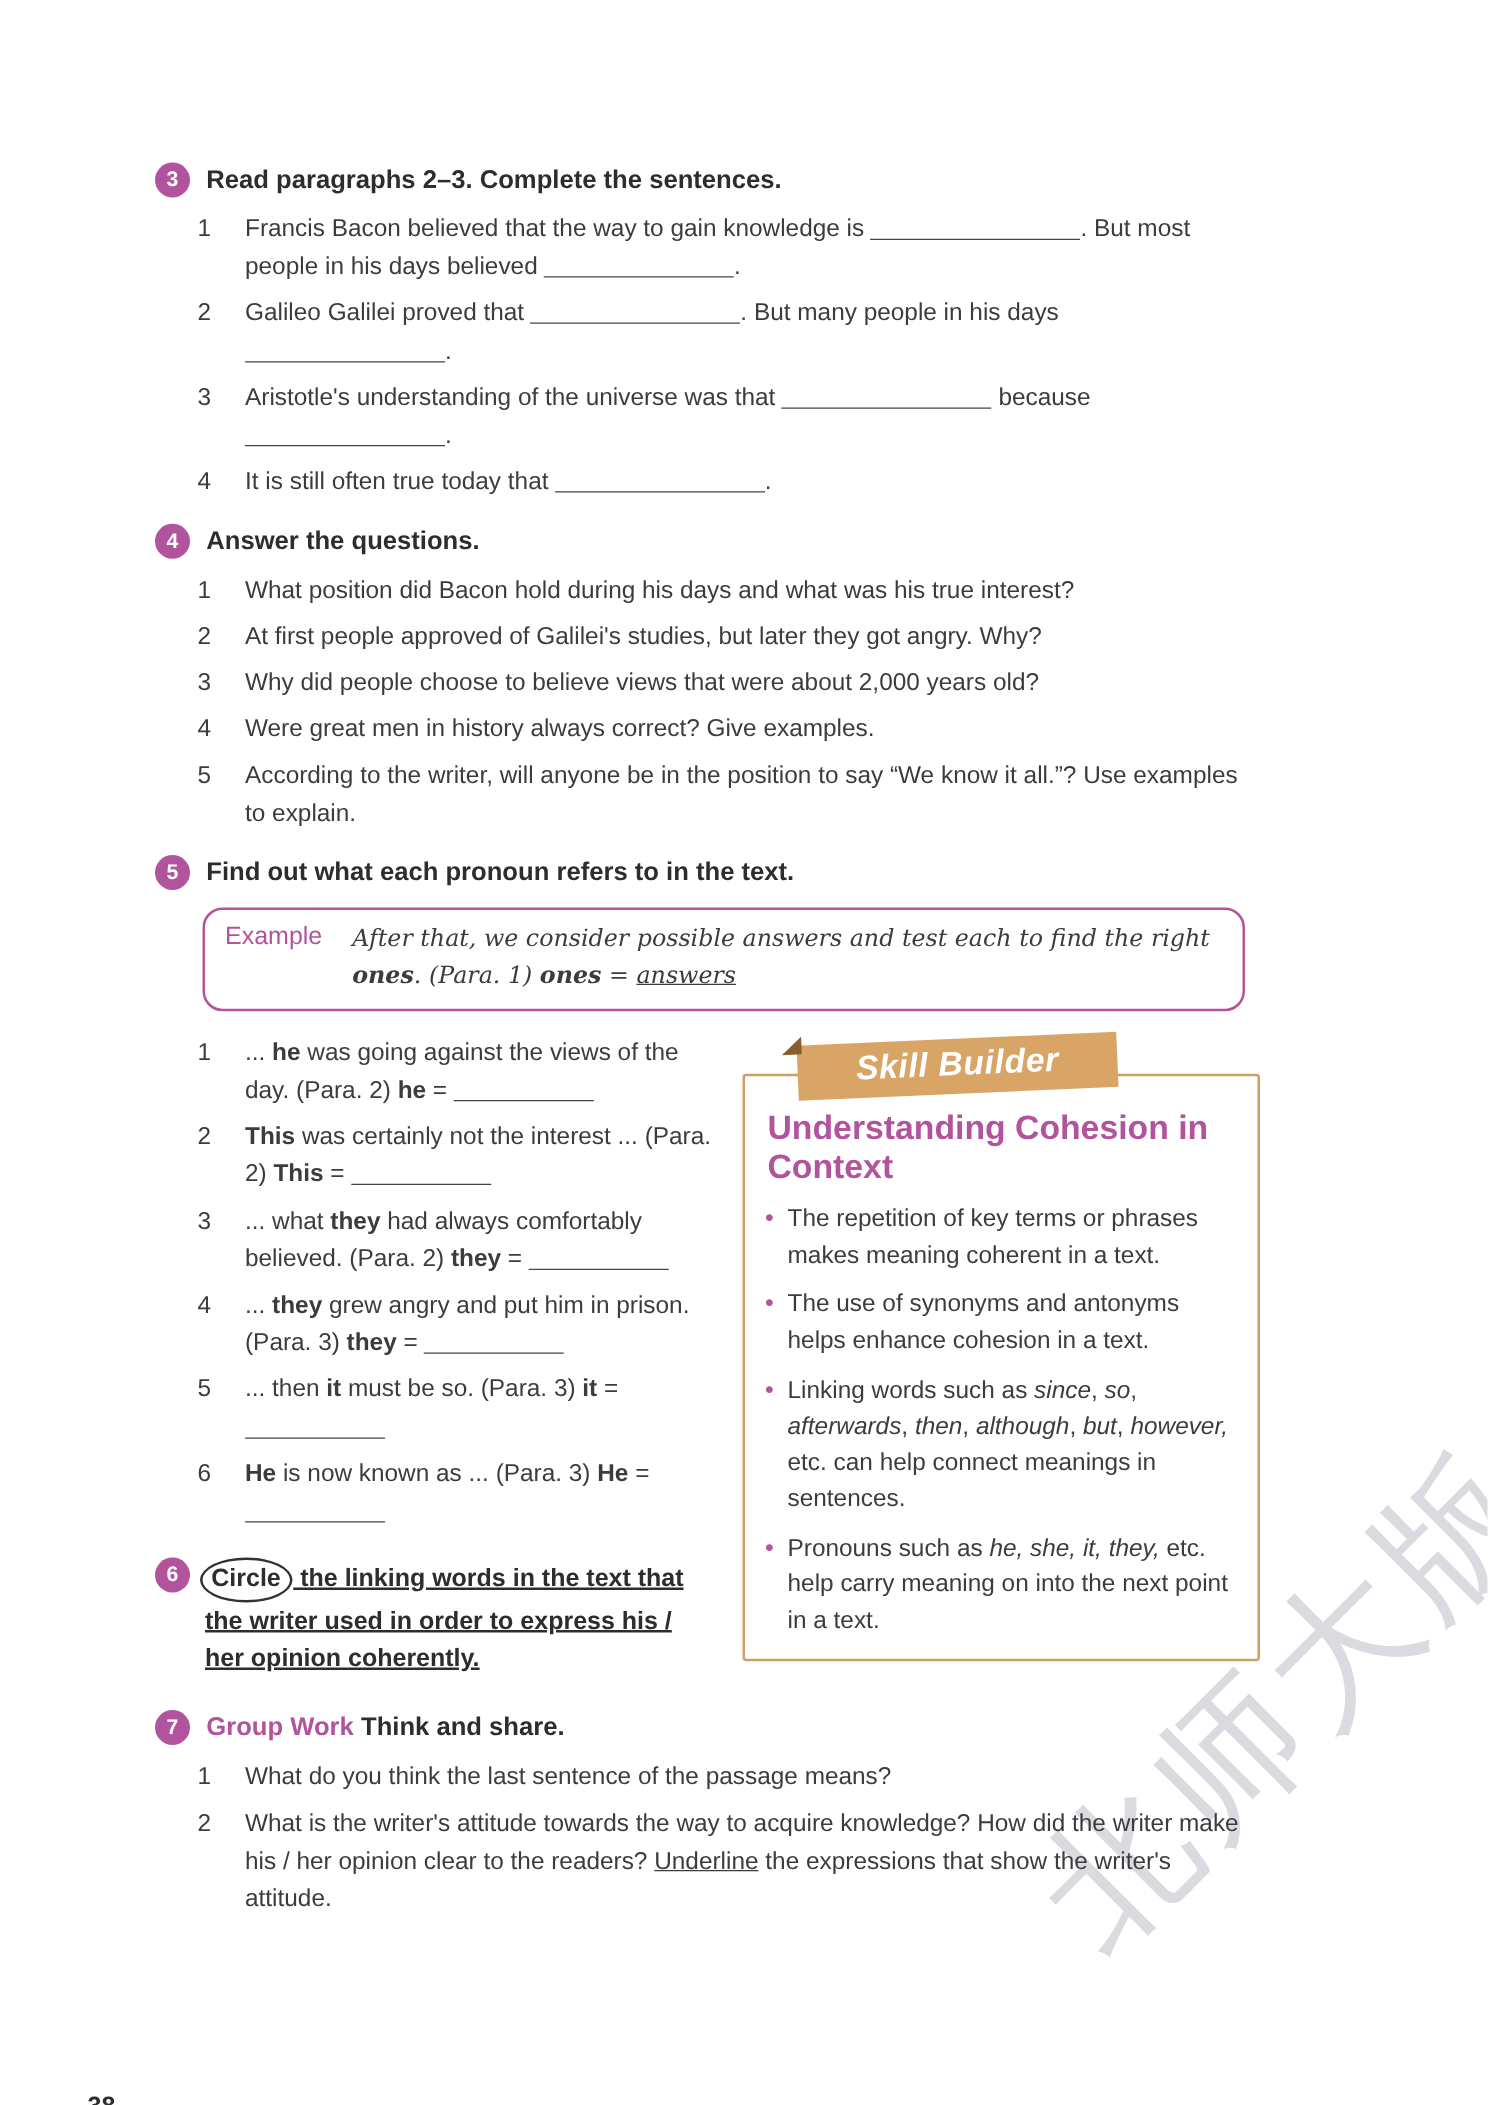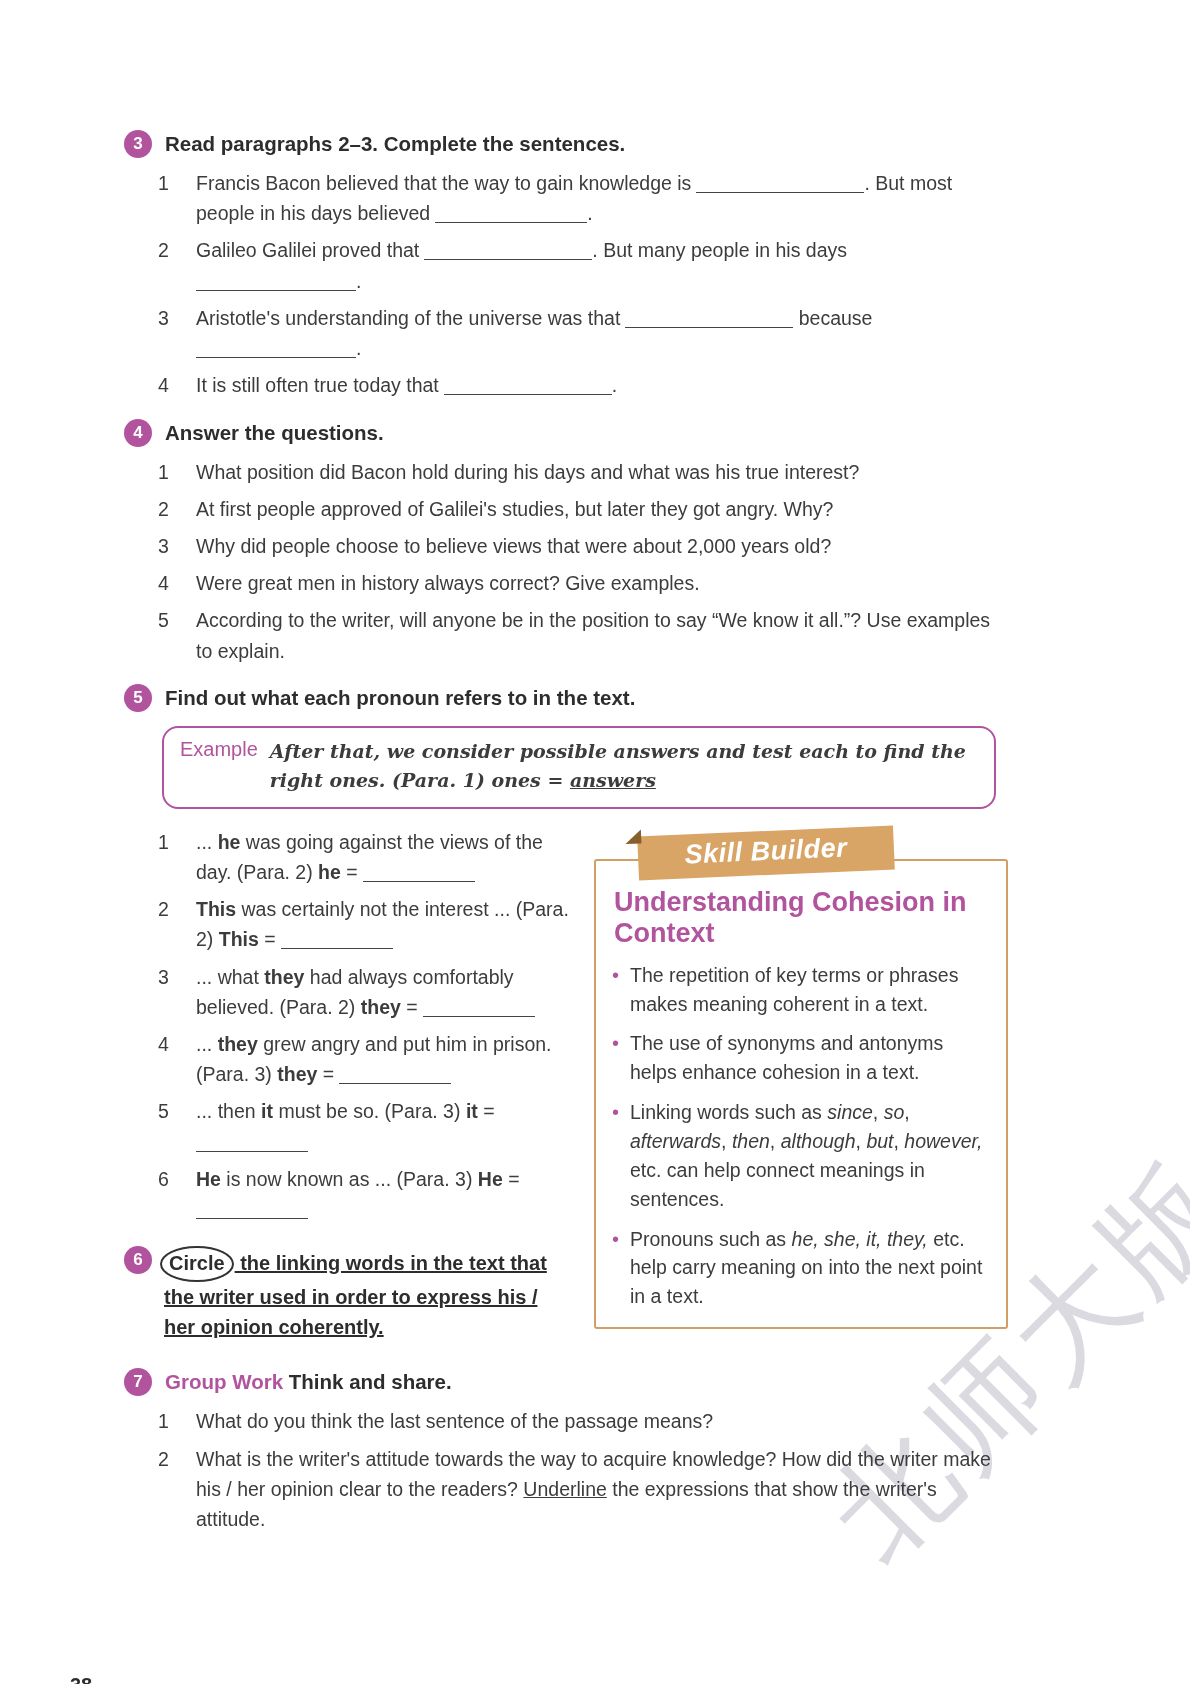--- a/index.html
+++ b/index.html
@@ -14,23 +14,23 @@
     font-size:17px;display:flex;align-items:center;justify-content:center;flex:0 0 28px;}
   .ex-title{font-size:20.5px;font-weight:bold;color:#2d2d2d;}
   .purple{color:#b2539e;margin-top:27px;}
   .item{display:flex;padding-left:34px;font-size:19.5px;line-height:1.55;margin-bottom:7px;}
   .item-num{flex:0 0 38px;}
   .item-text{flex:1;min-width:0;}
   .blank{display:inline-block;border-bottom:1.6px solid #454545;height:0.85em;margin-left:5px;vertical-align:-3px;}
   .w165{width:168px;}.w150{width:152px;}.w160{width:160px;}.w112{width:112px;}
   .nml{margin-left:0;}
   .example-box{margin:14px 12px 18px 38px;border:2px solid #b2539e;border-radius:16px;
-    padding:9px 16px 11px;display:flex;gap:12px;}
+    padding:9px 16px 11px;display:flex;gap:24px;}
   .example-label{color:#b2539e;font-size:20px;flex:0 0 auto;padding-top:1px;}
-  .example-text{font-family:"DejaVu Serif","Liberation Serif",serif;font-style:italic;font-size:19px;line-height:1.55;font-weight:bold;}
+  .example-text{font-family:"DejaVu Serif","Liberation Serif",serif;font-style:italic;font-size:19px;line-height:1.55;}
   .underlined{text-decoration:underline;}
   .two-col{display:flex;gap:24px;margin-top:6px;}
   .col-left{flex:0 0 446px;}
   .col-right{flex:1;min-width:0;padding-top:4px;}
   .sb-banner{position:relative;z-index:2;width:256px;margin-left:44px;background:#d9a567;color:#fff;
     text-align:center;font-size:27px;font-weight:bold;font-style:italic;padding:5px 0 8px;
     transform:rotate(-2.5deg);letter-spacing:0.5px;}
   .sb-banner::before{content:"";position:absolute;left:-12px;top:-7px;width:0;height:0;
     border-style:solid;border-width:0 0 14px 16px;border-color:transparent transparent #8a5e2b transparent;}
   .sb-box{position:relative;z-index:1;margin-top:-16px;border:2px solid #cf9f63;border-radius:3px;

